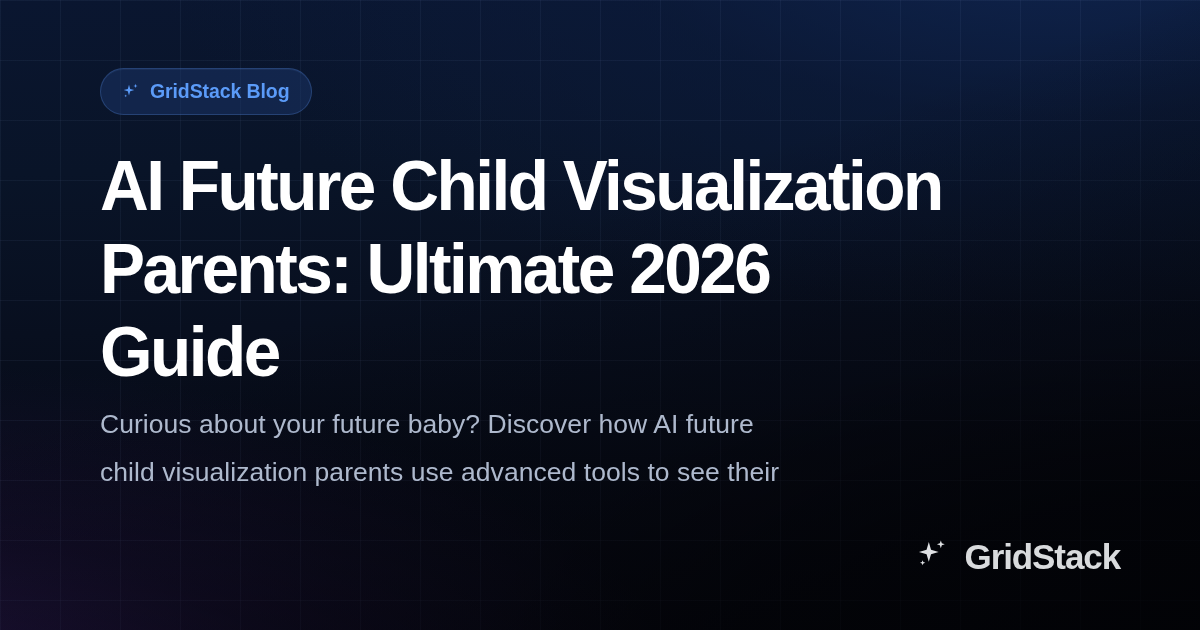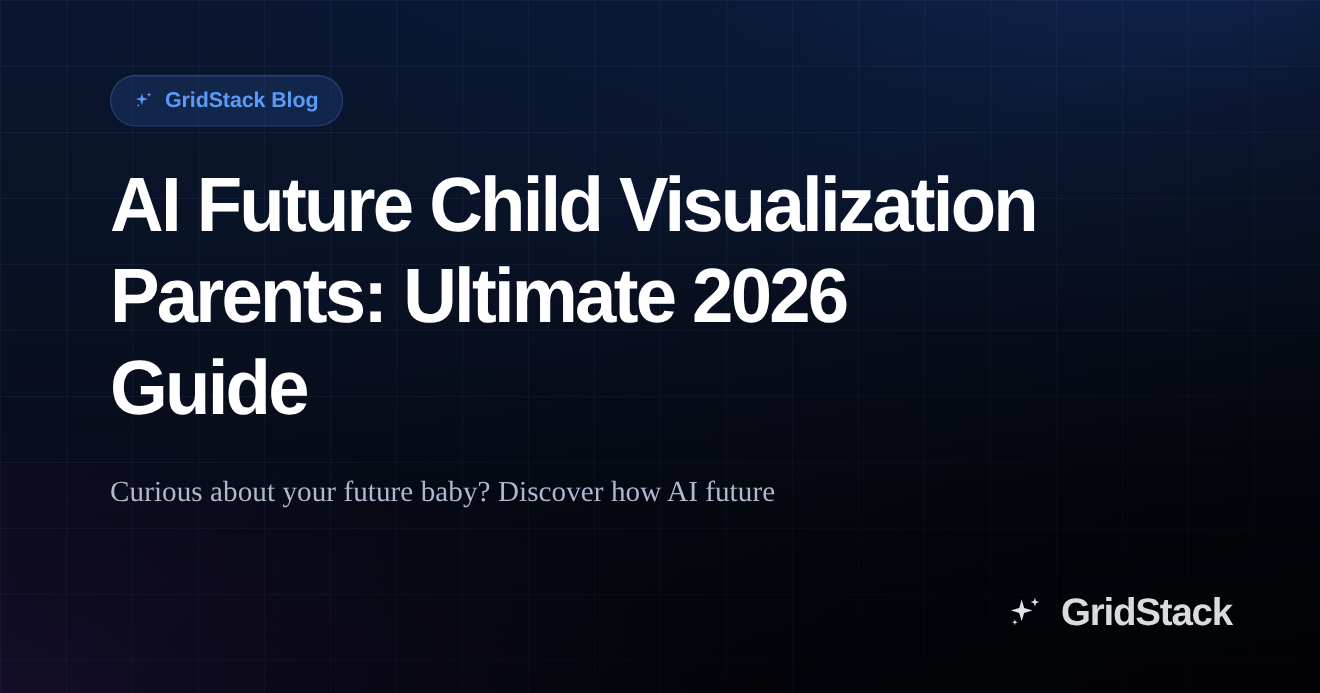--- a/index.html
+++ b/index.html
@@ -112,35 +112,34 @@
     letter-spacing:-2.6px;
     color:#ffffff;
     font-stretch:condensed;
     transform:scaleX(0.965);
     transform-origin:left top;
   }
 
   
   .subtitle {
     position:absolute;
-    left:0; top:422px;
+    left:0; top:400px;
     width:895px;
     font-size:26.5px;
     line-height:48px;
     font-weight:400;
     letter-spacing:0.05px;
     color:#aeb9cd;
-    font-family:Liberation Serif, serif;
   }
 
   
   .brand {
     position:absolute;
     right:-20px; bottom:53px;
-    display:flex; align-items:flex-end; gap:14px;
+    display:flex; align-items:flex-start; gap:14px;
   }
   .brand-sparkle { width:37px; height:37px; display:block; flex:none; }
   .brand-label {
     font-size:35px;
     font-weight:700;
     letter-spacing:-1.1px;
     color:#d9dbdd;
     white-space:nowrap;
   }
 </style>
@@ -173,20 +172,21 @@
       <span>AI Future Child Visualization</span>
       <br>
       <span>Parents: Ultimate 2026</span>
       <br>
       <span>Guide</span>
     </h1>
 
     <p class="subtitle">
       <span>Curious about your future baby? Discover how AI future</span>
       <br>
+      <span>child visualization parents use advanced tools to see their</span>
       <br>
     </p>
 
     <div class="brand">
       <span class="brand-sparkle">
         <svg class="brand-sparkle" viewBox="0 0 24 24" aria-hidden="true">
           <path d="M9.6 3.3 L11.05 8.25 L16.0 9.7 L11.05 11.15 L9.6 16.1 L8.15 11.15 L3.2 9.7 L8.15 8.25 Z" fill="#dfe1e4"></path>
           <path d="M17.4 2.2 L18.05 4.1 L19.95 4.75 L18.05 5.4 L17.4 7.3 L16.75 5.4 L14.85 4.75 L16.75 4.1 Z" fill="#dfe1e4"></path>
           <path d="M5.6 15.0 L6.05 16.25 L7.3 16.7 L6.05 17.15 L5.6 18.4 L5.15 17.15 L3.9 16.7 L5.15 16.25 Z" fill="#dfe1e4"></path>
         </svg>

